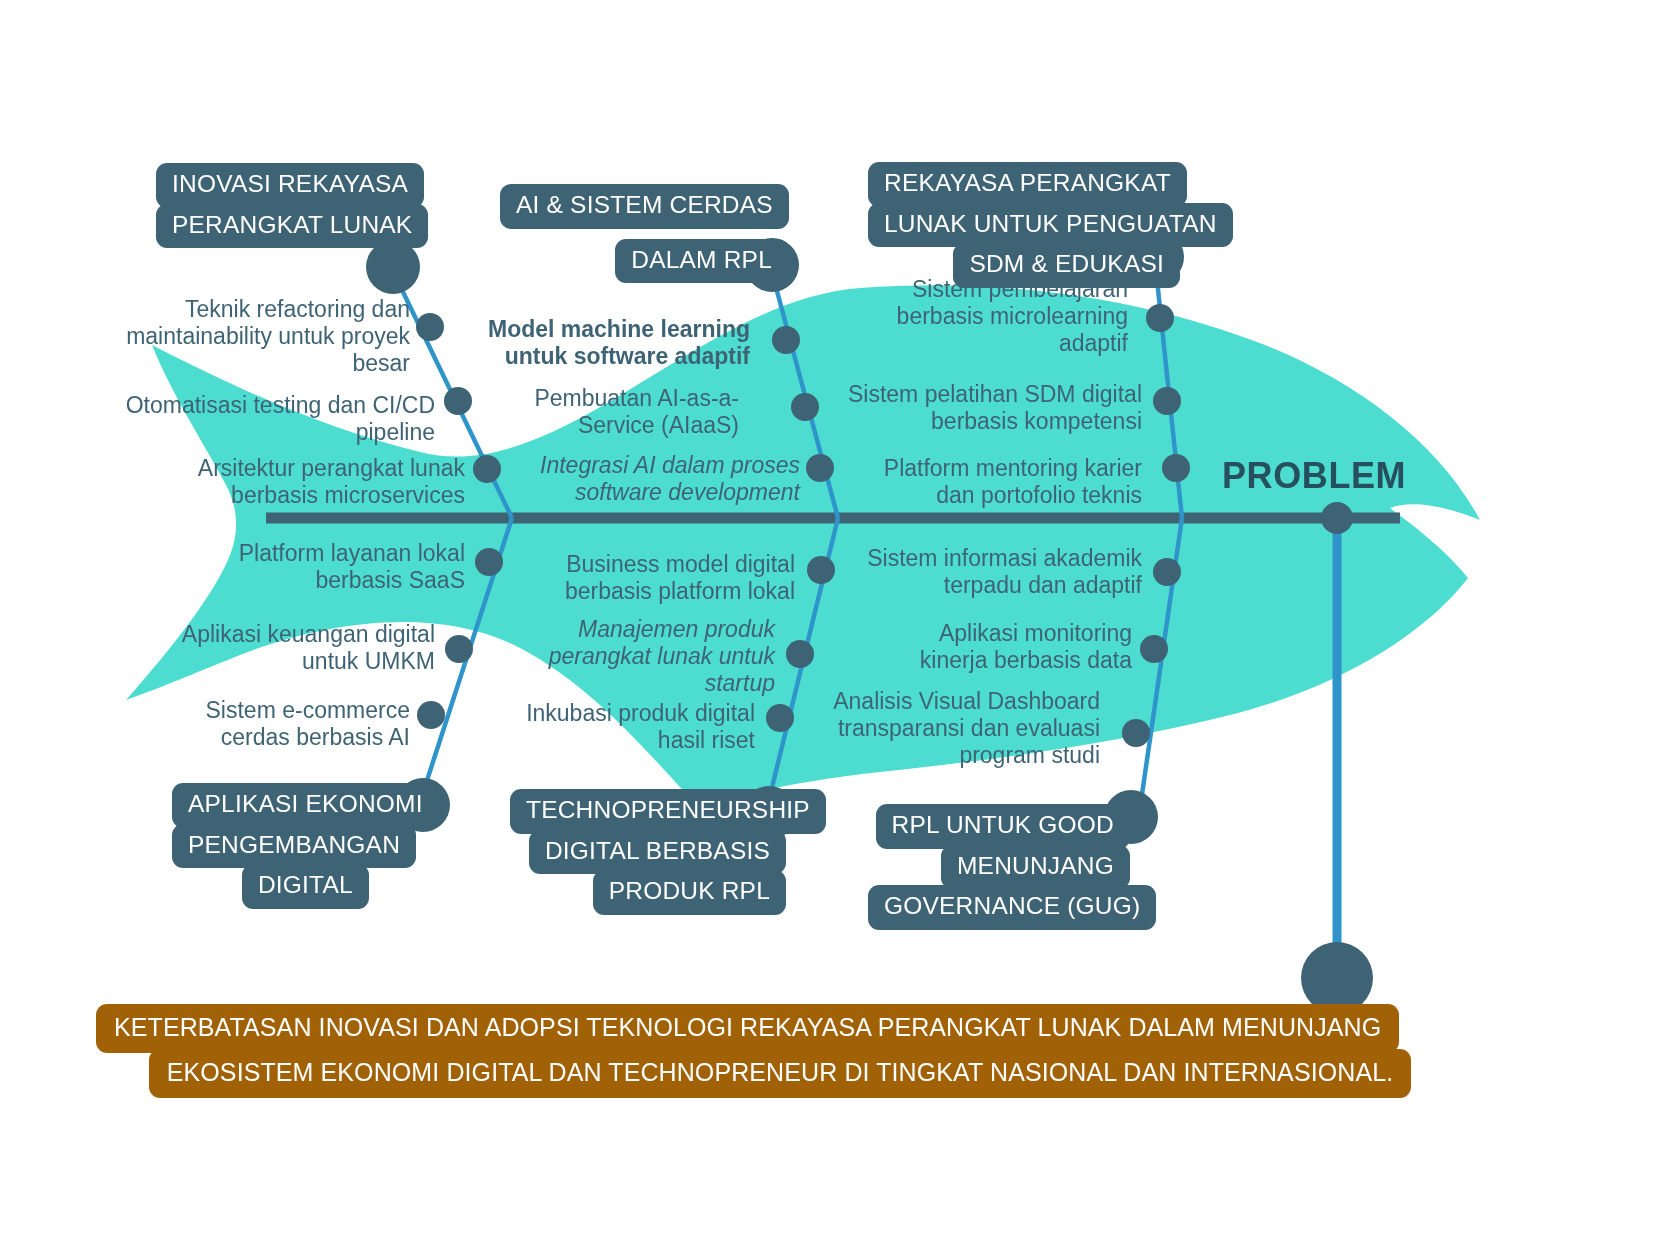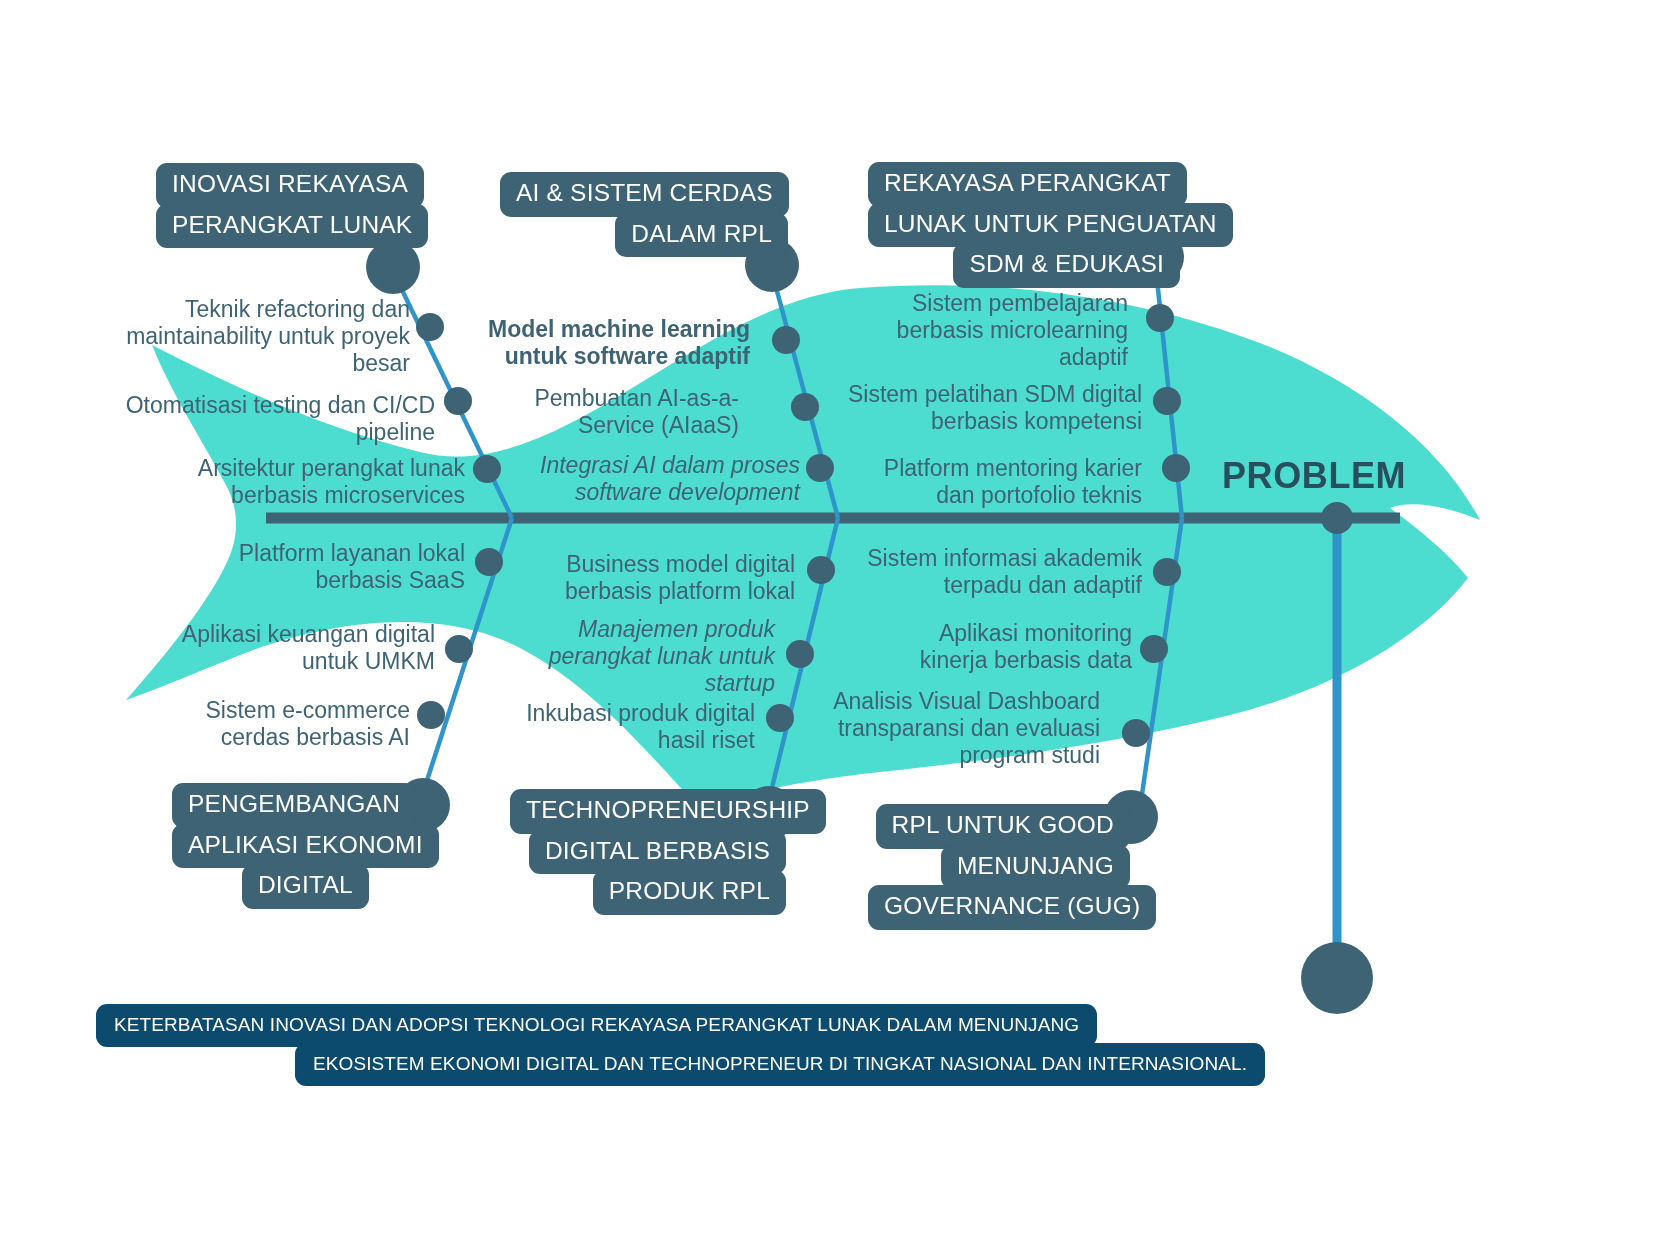--- a/index.html
+++ b/index.html
@@ -83,23 +83,23 @@
   #statement {
     position: absolute;
     left: 96px;
     top: 1004px;
     width: 1368px;
     z-index: 6;
     display: flex;
     flex-direction: column;
   }
   #statement .line {
-    background: #0c4a6e;
+    background: #a16207;
     color: #ffffff;
-    font-size: 19px;
+    font-size: 25px;
     line-height: 1;
     padding: 11px 18px 13px 18px;
     border-radius: 11px;
     white-space: nowrap;
     width: max-content;
     letter-spacing: 0.1px;
   }
   #statement .line + .line { margin-top: -4px; }
   #statement .l1 { margin-right: auto; }
   #statement .l2 { margin-left: auto; margin-right: auto; }
@@ -170,36 +170,36 @@
     <circle cx="1337" cy="518" r="16" fill="#3E6374"></circle>
     <circle cx="1337" cy="978" r="36" fill="#3E6374"></circle>
   </svg>
 
   <div class="cat align-left" style="left:156px; top:163px;">
     <span class="line">INOVASI REKAYASA</span>
     <span class="line">PERANGKAT LUNAK</span>
   </div>
   <div class="catdot" style="left:366px; top:240px;"></div>
 
-  <div class="cat align-right" style="left:500px; top:172px; width:288px;">
+  <div class="cat align-right" style="left:500px; top:184px; width:288px;gap:14px;">
     <span class="line">AI &amp; SISTEM CERDAS</span>
     <span class="line">DALAM RPL</span>
   </div>
   <div class="catdot" style="left:745px; top:238px;"></div>
 
   <div class="cat align-right" style="left:868px; top:162px; width:312px;">
     <span class="line">REKAYASA PERANGKAT</span>
     <span class="line">LUNAK UNTUK PENGUATAN</span>
     <span class="line">SDM &amp; EDUKASI</span>
   </div>
   <div class="catdot" style="left:1130px; top:230px;"></div>
 
   <div class="cat align-left" style="left:172px; top:783px;">
+    <span class="line">APLIKASI EKONOMI</span>
     <span class="line">PENGEMBANGAN</span>
-    <span class="line">APLIKASI EKONOMI</span>
     <span class="line" style="margin-left:auto;">DIGITAL</span>
   </div>
   <div class="catdot" style="left:396px; top:778px;"></div>
 
   <div class="cat align-right" style="left:510px; top:789px; width:276px;">
     <span class="line">TECHNOPRENEURSHIP</span>
     <span class="line">DIGITAL BERBASIS</span>
     <span class="line">PRODUK RPL</span>
   </div>
   <div class="catdot" style="left:742px; top:786px;"></div>
@@ -212,21 +212,21 @@
   <div class="catdot" style="left:1104px; top:790px;"></div>
 
   <div class="cause r" style="left:120px; top:296px; width:290px;">Teknik refactoring dan maintainability untuk proyek besar</div>
   <div class="cause r" style="left:110px; top:392px; width:325px;">Otomatisasi testing dan CI/CD pipeline</div>
   <div class="cause r" style="left:150px; top:455px; width:315px;">Arsitektur perangkat lunak berbasis microservices</div>
 
   <div class="cause r" style="left:460px; top:316px; width:290px;font-weight:bold;">Model machine learning untuk software adaptif</div>
   <div class="cause r" style="left:484px; top:385px; width:255px;">Pembuatan AI-as-a-Service (AIaaS)</div>
   <div class="cause r it" style="left:510px; top:452px; width:290px;">Integrasi AI dalam proses software development</div>
 
-  <div class="cause r" style="left:860px; top:290px; width:268px;">Sistem pembelajaran berbasis microlearning adaptif</div>
+  <div class="cause r" style="left:860px; top:276px; width:268px;">Sistem pembelajaran berbasis microlearning adaptif</div>
   <div class="cause r" style="left:830px; top:381px; width:312px;">Sistem pelatihan SDM digital berbasis kompetensi</div>
   <div class="cause r" style="left:850px; top:455px; width:292px;">Platform mentoring karier dan portofolio teknis</div>
 
   <div class="cause r" style="left:180px; top:540px; width:285px;">Platform layanan lokal berbasis SaaS</div>
   <div class="cause r" style="left:150px; top:621px; width:285px;">Aplikasi keuangan digital untuk UMKM</div>
   <div class="cause r" style="left:140px; top:697px; width:270px;">Sistem e-commerce cerdas berbasis AI</div>
 
   <div class="cause r" style="left:530px; top:551px; width:265px;">Business model digital berbasis platform lokal</div>
   <div class="cause r it" style="left:530px; top:616px; width:245px;">Manajemen produk perangkat lunak untuk startup</div>
   <div class="cause r" style="left:490px; top:700px; width:265px;">Inkubasi produk digital hasil riset</div>

